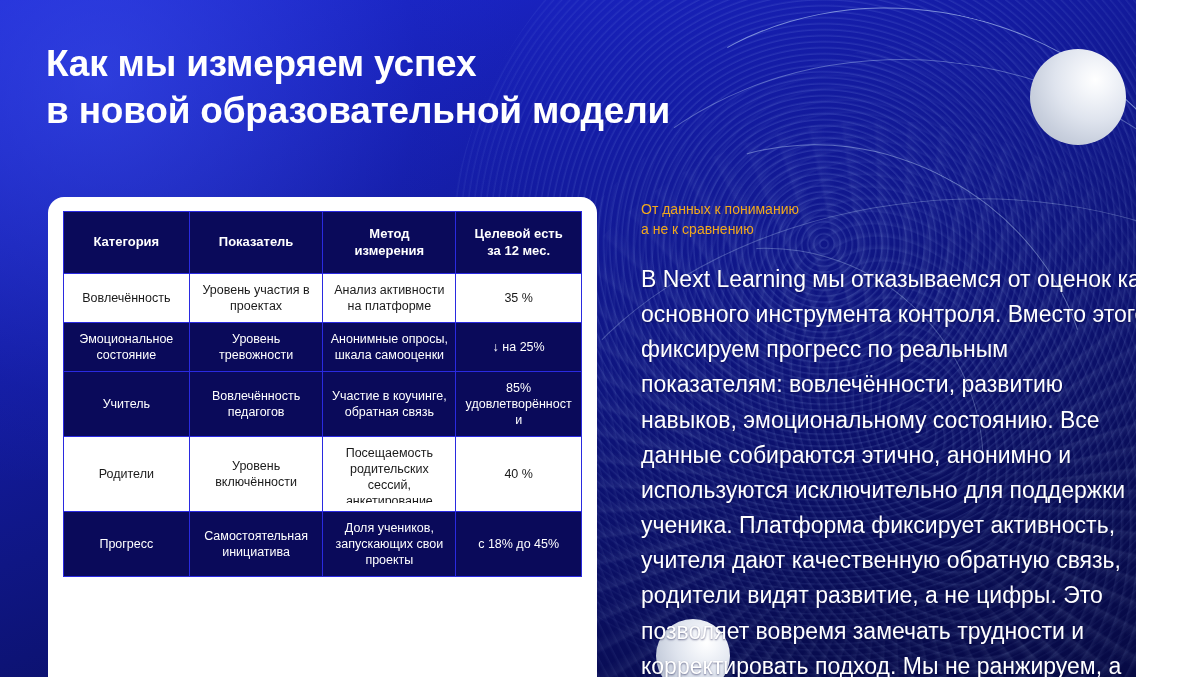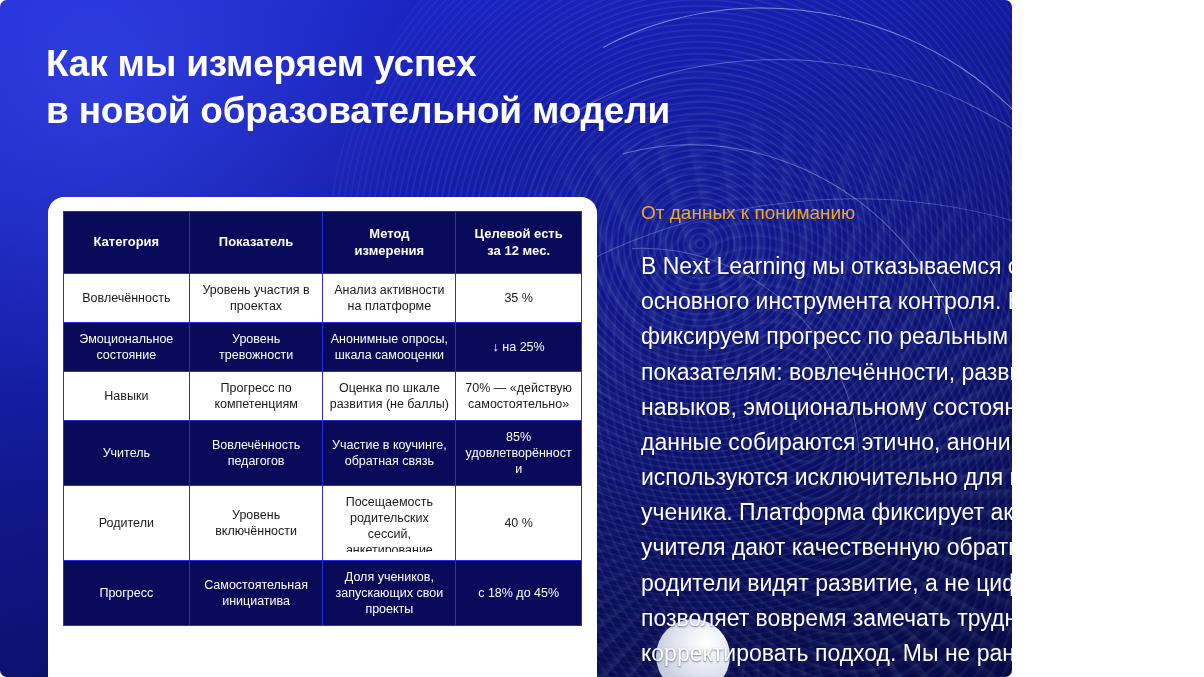--- a/index.html
+++ b/index.html
@@ -7,33 +7,32 @@
 
   html, body {
     width: 1204px;
     height: 677px;
     overflow: hidden;
     font-family: "Liberation Sans", sans-serif;
   }
 
   #slide {
     position: relative;
-    width: 1012px;
+    width: 1136px;
     height: 677px;
     overflow: hidden;
     background:
       linear-gradient(160deg,
         #1f2ad8 0%,
         #1a24c4 14%,
         #141ca6 32%,
         #0f1684 52%,
         #0b1068 70%,
         #080c50 86%,
         #070a44 100%);
-    border-radius: 7px;
   }
 
   
   .swirl-layer {
     position: absolute;
     inset: 0;
     pointer-events: none;
   }
 
   .swirl-a {
@@ -207,21 +206,21 @@
   
   .panel {
     position: absolute;
     left: 641px;
     top: 200px;
     width: 512px;
   }
 
   .panel-title {
     color: #f0a81e;
-    font-size: 19px;
+    font-size: 14px;
     font-weight: normal;
     line-height: 1.42;
     margin-bottom: 22px;
   }
   .panel-title .ptline { display: block; }
 
   .panel-body {
     color: #ffffff;
     font-size: 23px;
     line-height: 1.53;
@@ -305,34 +304,20 @@
               <span class="cell-inner">Уровень тревожности</span>
             </td>
           <td>
               <span class="cell-inner">Анонимные опросы, шкала самооценки</span>
             </td>
           <td>
               <span class="cell-inner">↓ на 25%</span>
             </td>
         </tr>
 
-        <tr class="row-light">
-          <td>
-              <span class="cell-inner">Навыки</span>
-            </td>
-          <td>
-              <span class="cell-inner">Прогресс по компетенциям</span>
-            </td>
-          <td>
-              <span class="cell-inner">Оценка по шкале развития (не баллы)</span>
-            </td>
-          <td>
-              <span class="cell-inner">70% — «действую самостоятельно»</span>
-            </td>
-        </tr>
 
         <tr class="row-dark">
           <td>
               <span class="cell-inner">Учитель</span>
             </td>
           <td>
               <span class="cell-inner">Вовлечённость педагогов</span>
             </td>
           <td>
               <span class="cell-inner">Участие в коучинге, обратная связь</span>
@@ -372,17 +357,18 @@
             </td>
         </tr>
 
       </tbody>
     </table>
   </div>
 
   <div class="panel">
     <div class="panel-title">
       <span class="ptline">От данных к пониманию</span>
+      <span class="ptline">а не к сравнению</span>
     </div>
     <p class="panel-body">В Next Learning мы отказываемся от оценок как основного инструмента контроля. Вместо этого фиксируем прогресс по реальным показателям: вовлечённости, развитию навыков, эмоциональному состоянию. Все данные собираются этично, анонимно и используются исключительно для поддержки ученика. Платформа фиксирует активность, учителя дают качественную обратную связь, родители видят развитие, а не цифры. Это позволяет вовремя замечать трудности и корректировать подход. Мы не ранжируем, а помогаем расти. Такой подход снижает давление, повышает доверие и формирует внутреннюю мотивацию. Данные — не для отчётности, а для улучшения процесса. Это и есть образование будущего.</p>
   </div>
 
 </div>
 
 </body></html>

